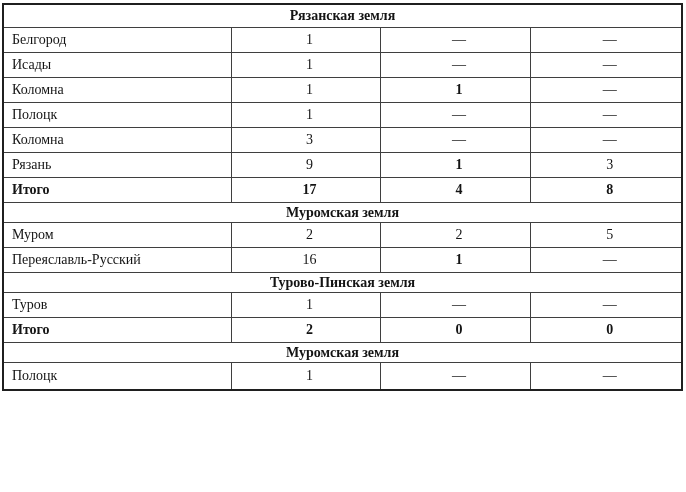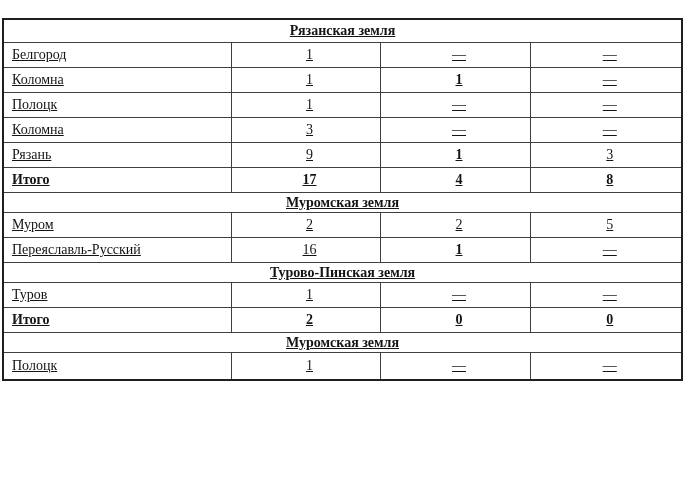--- a/index.html
+++ b/index.html
@@ -11,23 +11,22 @@
     width: 686px;
     height: 492px;
     font-family: "Liberation Serif", "DejaVu Serif", serif;
     color: #141414;
     overflow: hidden;
   }
   table.lands-table {
     border-collapse: collapse;
     table-layout: fixed;
     width: 679px;
-    margin: 18px 0 0 2px;
+    margin: 3px 0 0 2px;
     border: 2px solid #1f1f1f;
-    text-decoration: underline;
   }
   td {
     border: 1px solid #3f3f3f;
     font-size: 14px;
     line-height: 1;
     padding: 0;
     vertical-align: middle;
     overflow: hidden;
     white-space: nowrap;
   }
@@ -67,20 +66,26 @@
     <col style="width:149px">
     <col style="width:150px">
     <col style="width:152px">
   </colgroup>
   <tbody>
       <tr class="section-row first">
         <td colspan="4">Рязанская земля</td>
       </tr>
       <tr class="data-row">
         <td class="name-cell">Белгород</td>
+        <td class="value-cell">1</td>
+        <td class="value-cell">—</td>
+        <td class="value-cell">—</td>
+      </tr>
+      <tr class="data-row">
+        <td class="name-cell">Исады</td>
         <td class="value-cell">1</td>
         <td class="value-cell">—</td>
         <td class="value-cell">—</td>
       </tr>
       <tr class="data-row">
         <td class="name-cell">Коломна</td>
         <td class="value-cell">1</td>
         <td class="value-cell bold">1</td>
         <td class="value-cell">—</td>
       </tr>

